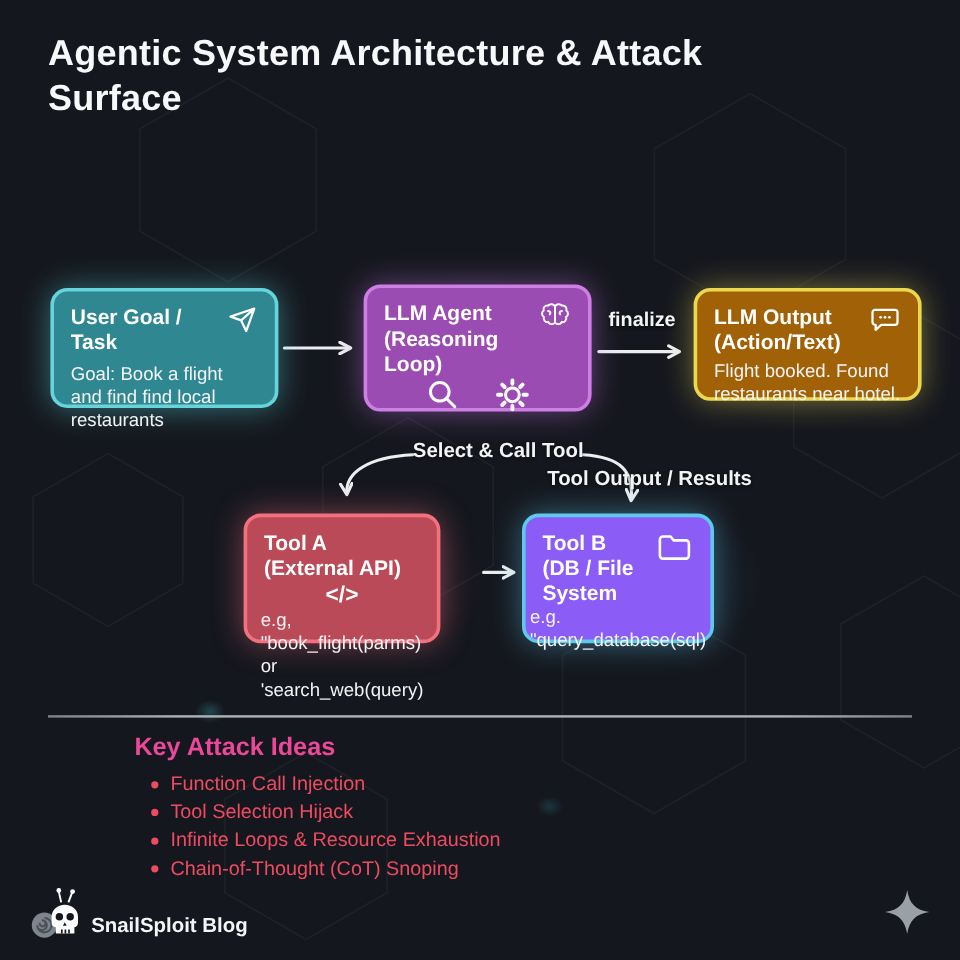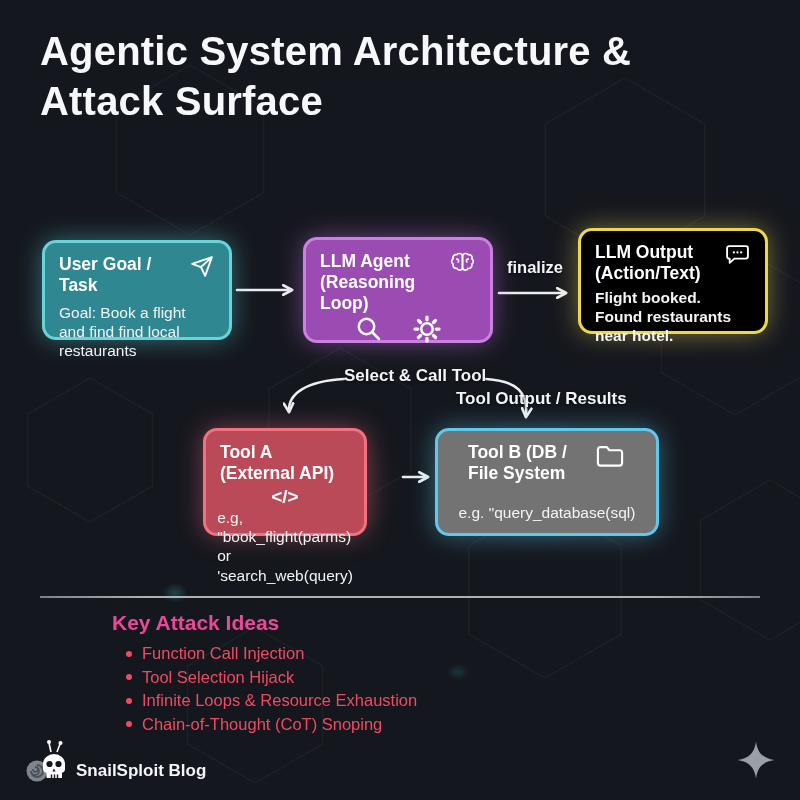--- a/index.html
+++ b/index.html
@@ -19,46 +19,46 @@
       radial-gradient(150px 95px at 301px 484px, rgba(230,85,100,0.12), transparent 70%),
       radial-gradient(150px 95px at 533px 484px, rgba(70,185,230,0.12), transparent 70%),
       radial-gradient(18px 14px at 175px 593px, rgba(60,190,200,0.28), transparent 70%),
       radial-gradient(16px 12px at 458px 672px, rgba(50,160,175,0.22), transparent 70%);
   }
   .bg-hex{position:absolute;inset:0;pointer-events:none;}
   .overlay{position:absolute;inset:0;pointer-events:none;}
 
   .page-title{
     position:absolute;left:40px;top:26px;width:650px;
-    font-size:40px;line-height:1.26;font-weight:800;letter-spacing:.2px;color:#f7f8fa;
+    font-size:30px;line-height:1.26;font-weight:800;letter-spacing:.2px;color:#f7f8fa;
   }
 
   .node{
     position:absolute;border-radius:14px;border:3px solid;box-sizing:border-box;
     padding:11px 14px;display:flex;flex-direction:column;align-items:center;
   }
   .node .trow{display:flex;align-items:flex-start;}
   .node .ttl{font-weight:800;font-size:17.5px;line-height:1.2;flex:1;color:#fff;}
   .node .body{font-size:15.5px;line-height:1.24;margin-top:7px;color:#f3f4f6;}
   .icon{flex:0 0 auto;margin-left:8px;}
 
   .node-user{left:42px;top:240px;width:190px;height:100px;
     background:#2f8791;border-color:#66d4da;
     box-shadow:0 0 26px rgba(90,215,225,.45);}
   .node-agent{left:303px;top:237px;width:190px;height:106px;
     background:#9b4cb3;border-color:#cd7fe4;
     box-shadow:0 0 26px rgba(200,120,230,.45);}
-  .node-output{left:578px;top:228px;width:190px;height:106px;
-    background:#000000;border-color:#ecd84e;
+  .node-output{left:578px;top:240px;width:190px;height:94px;
+    background:#a16207;border-color:#ecd84e;
     box-shadow:0 0 26px rgba(235,215,90,.45);}
   .node-toola{left:203px;top:428px;width:164px;height:108px;
     background:#bb4a58;border-color:#f3717f;
     box-shadow:0 0 26px rgba(240,110,125,.45);}
-  .node-toolb{left:435px;top:428px;width:224px;height:108px;
-    background:#737373;border-color:#5ec9ec;
+  .node-toolb{left:435px;top:428px;width:160px;height:108px;
+    background:#8b5cf6;border-color:#5ec9ec;
     box-shadow:0 0 26px rgba(90,200,235,.45);}
 
   .agent-inner{display:flex;align-items:center;margin-top:auto;gap:10px;}
   .agent-lines{flex:1;display:flex;flex-direction:column;gap:12px;padding:0 4px;}
   .agent-lines span{display:block;height:2.5px;background:#f4f0f7;border-radius:2px;}
   .code-glyph{font-weight:800;font-size:19px;margin-top:2px;color:#fff;}
 
   .flow-label{
     position:absolute;font-weight:700;font-size:17px;color:#f2f3f5;
     text-shadow:0 1px 3px rgba(0,0,0,.6);white-space:nowrap;
@@ -184,21 +184,21 @@
       <div class="ttl" style="max-width:132px;">LLM Output (Action/Text)</div>
       <span class="icon">
         <svg width="27" height="25" viewBox="0 0 24 24">
             <path d="M4 4 h16 a2 2 0 0 1 2 2 v8 a2 2 0 0 1 -2 2 h-11 l-4.5 4 v-4 h-0.5 a2 2 0 0 1 -2 -2 v-8 a2 2 0 0 1 2 -2 z" fill="none" stroke="#fff" stroke-width="1.8" stroke-linejoin="round"></path>
             <circle cx="8.5" cy="10" r="1.1" fill="#fff"></circle>
             <circle cx="12" cy="10" r="1.1" fill="#fff"></circle>
             <circle cx="15.5" cy="10" r="1.1" fill="#fff"></circle>
           </svg>
       </span>
     </div>
-    <div class="body" style="margin-top:4px;font-weight:bold;">Flight booked. Found restaurants near hotel.</div>
+    <div class="body" style="margin-top:4px;">Flight booked. Found restaurants near hotel.</div>
   </div>
 
   <div class="flow-label lbl-finalize">finalize</div>
 
   <div class="flow-label lbl-select">Select &amp; Call Tool</div>
   <div class="flow-label lbl-toolout">Tool Output / Results</div>
 
   <div class="node node-toola">
     <div class="trow">
       <div class="ttl">Tool A (External API)</div>

